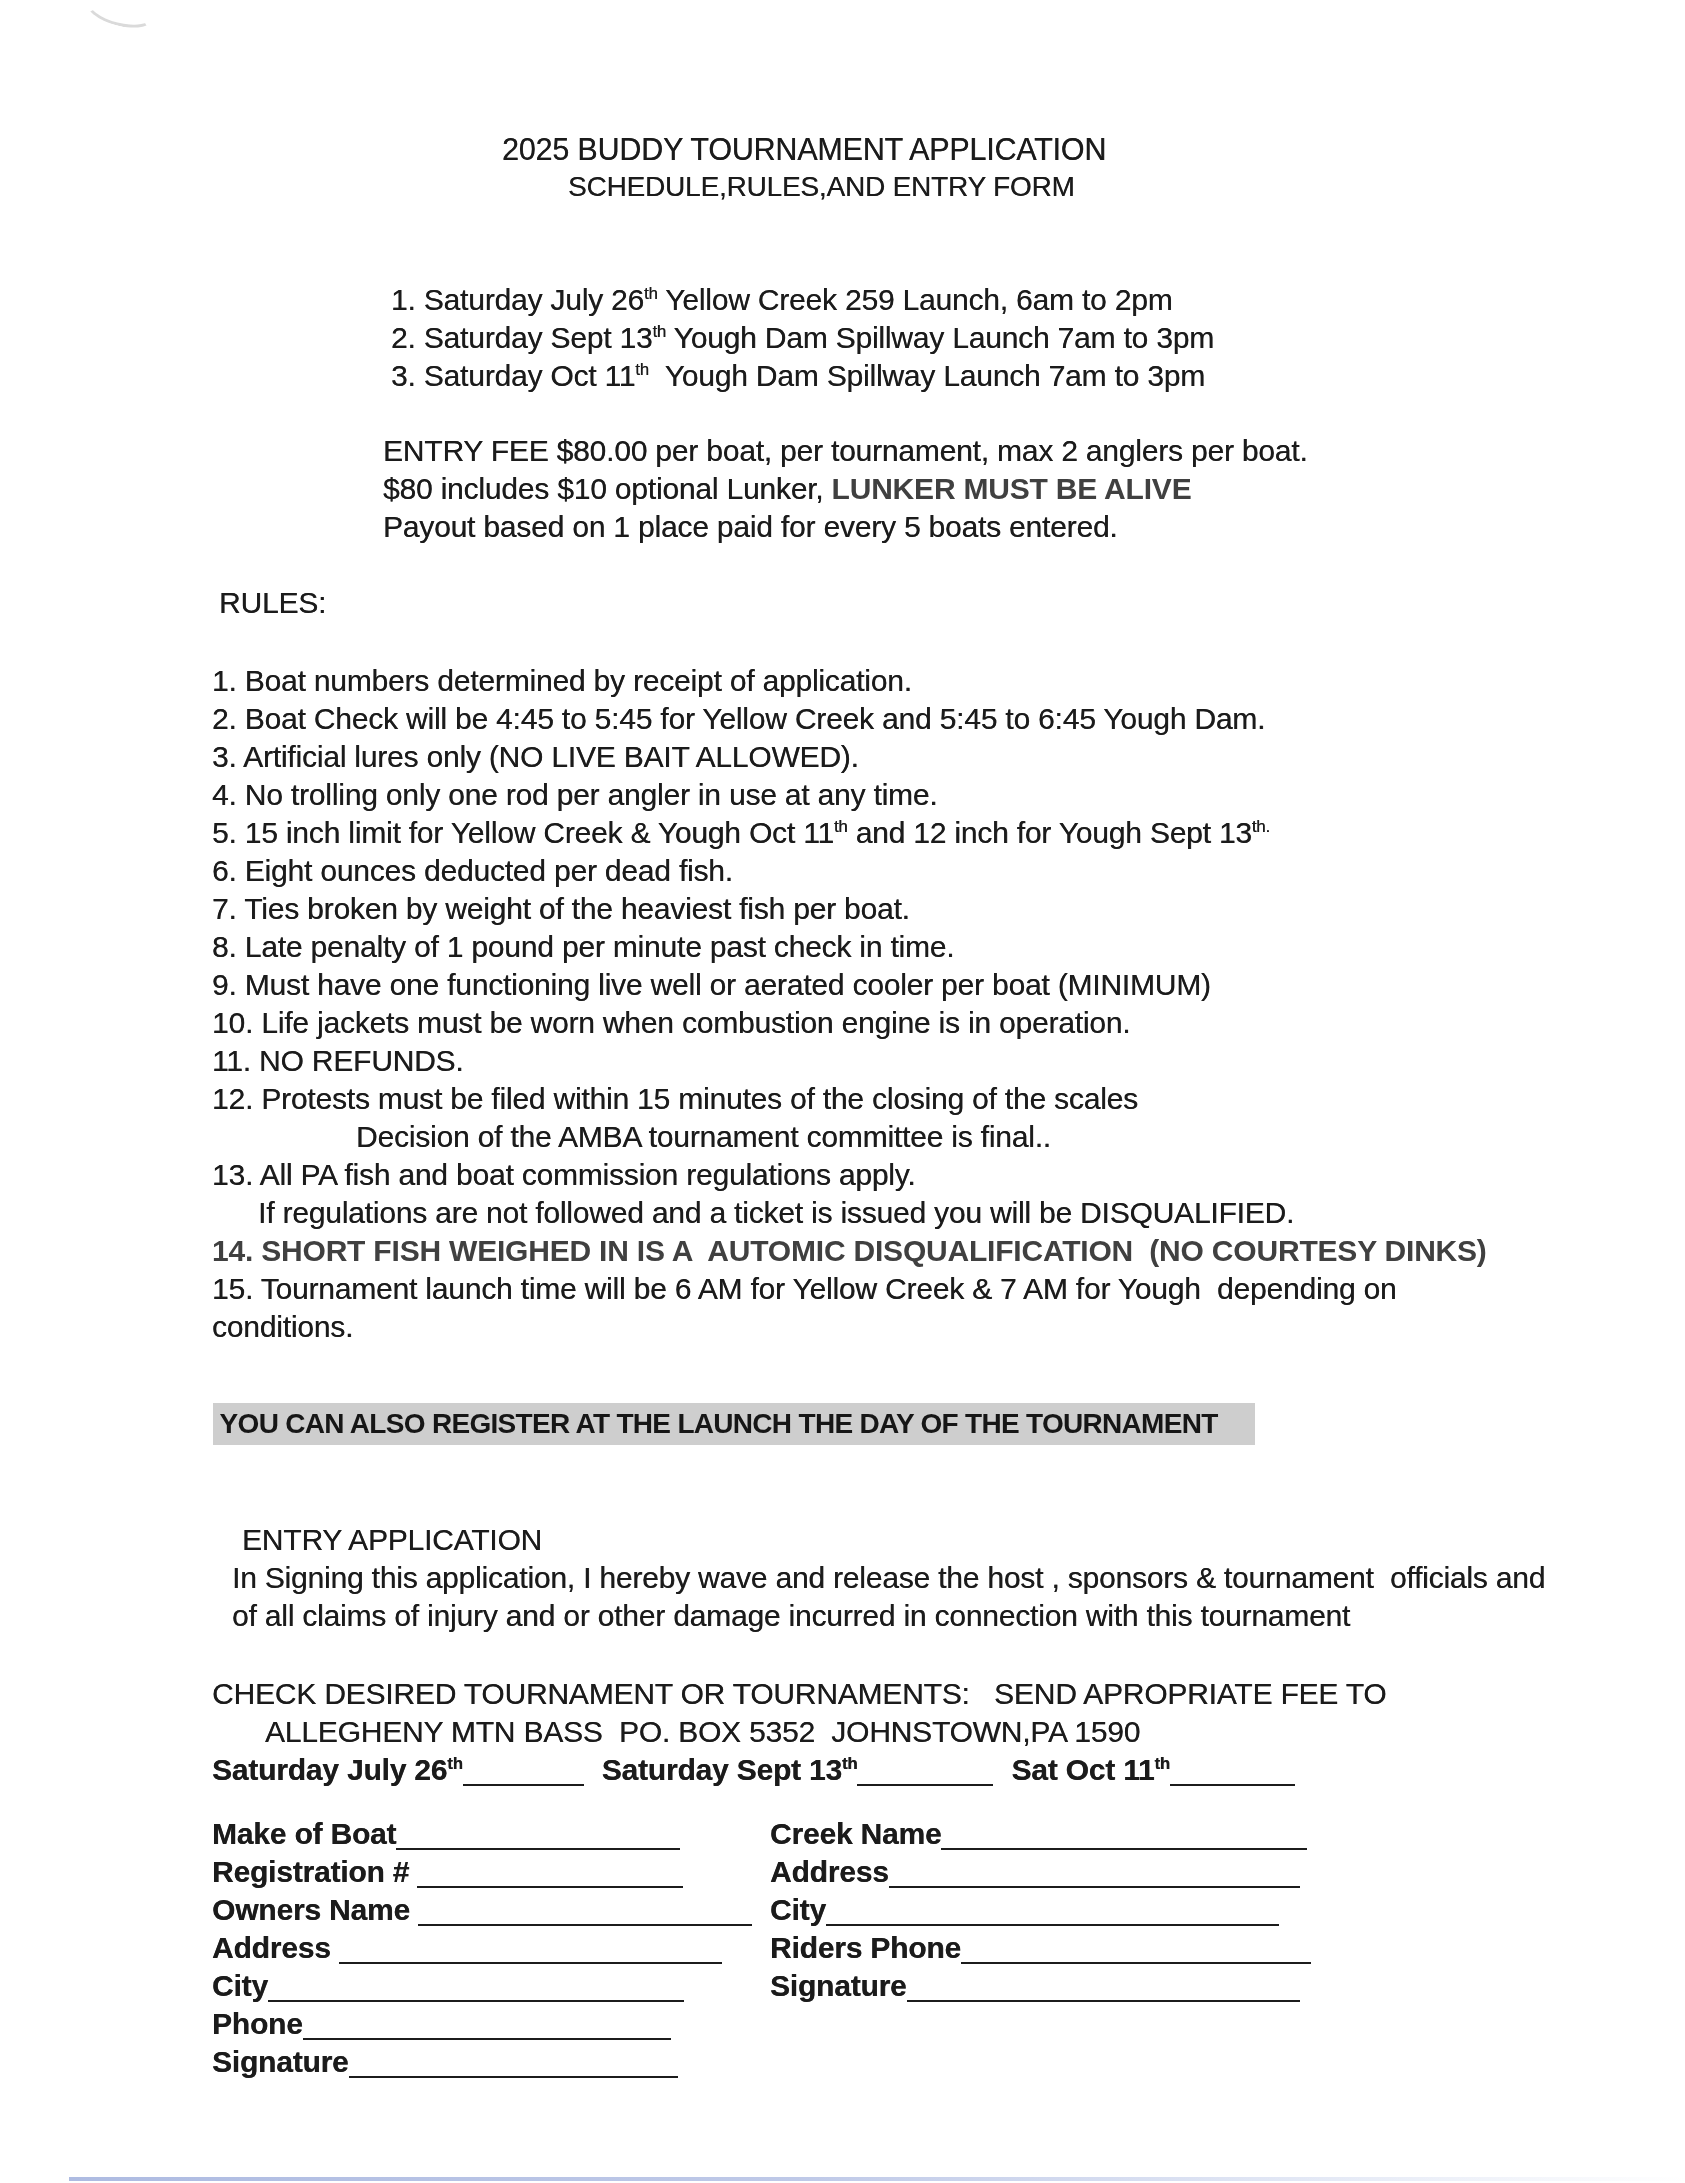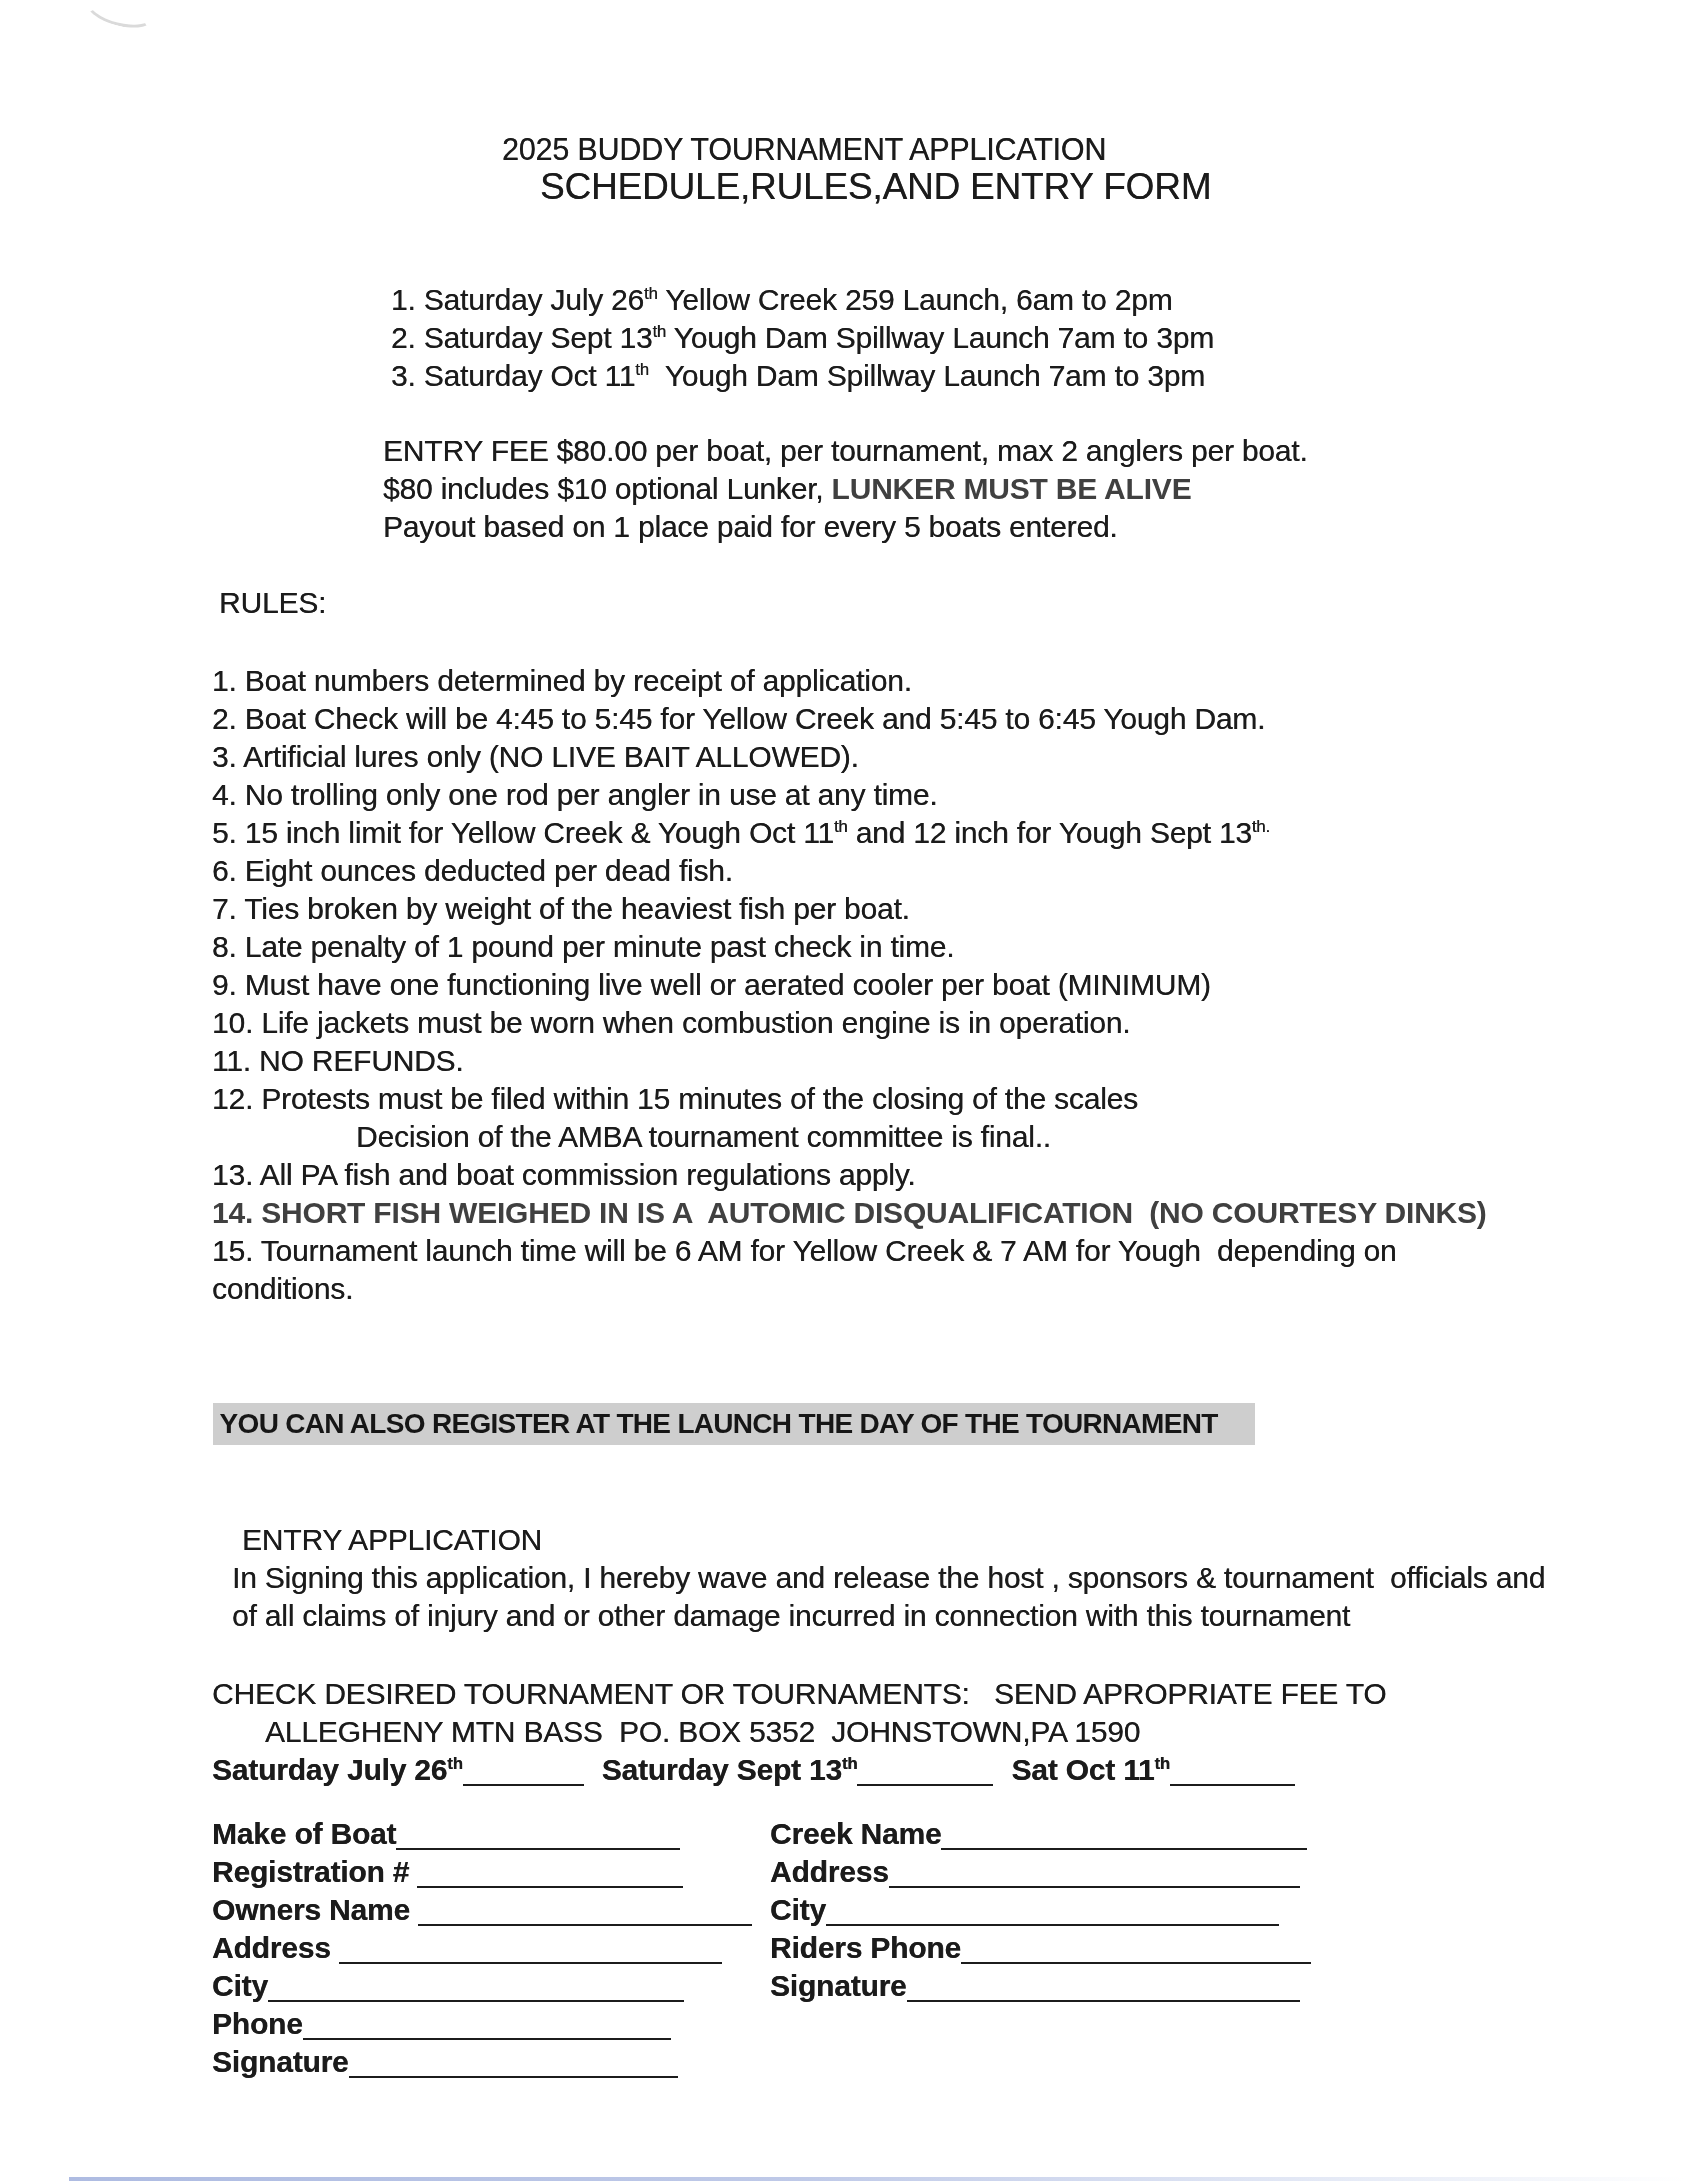--- a/index.html
+++ b/index.html
@@ -11,21 +11,21 @@
     font-size:30px;
     color:#1b1b1b;
     letter-spacing:-0.2px;
     overflow:hidden;
   }
   .txt { text-shadow:0.3px 0.3px 0.3px rgba(0,0,0,.75); }
   .line { height:38px; line-height:38px; white-space:pre; }
   sup { font-size:.56em; vertical-align:super; line-height:0; }
 
   .title1 { position:absolute; left:502px; top:130px; font-size:30.5px; }
-  .title2 { position:absolute; left:540px; top:168px; font-size:37px; }
+  .title2 { position:absolute; left:568px; top:168px; font-size:28px; }
 
   .schedule { position:absolute; left:391px; top:281px; }
   .fee      { position:absolute; left:383px; top:432px; }
   .gray     { color:#404040; font-weight:700; text-shadow:none; }
 
   .rules-heading { position:absolute; left:219px; top:584px; }
   .rules    { position:absolute; left:212px; top:662px; }
   .indent-big   { padding-left:144px; }
   .indent-small { padding-left:46px; }
 
@@ -104,20 +104,21 @@
     <div class="line txt"><span>5. 15 inch limit for Yellow Creek &amp; Yough Oct 11</span><sup>th</sup><span> and 12 inch for Yough Sept 13</span><sup>th.</sup></div>
     <div class="line txt">6. Eight ounces deducted per dead fish.</div>
     <div class="line txt">7. Ties broken by weight of the heaviest fish per boat.</div>
     <div class="line txt">8. Late penalty of 1 pound per minute past check in time.</div>
     <div class="line txt">9. Must have one functioning live well or aerated cooler per boat (MINIMUM)</div>
     <div class="line txt">10. Life jackets must be worn when combustion engine is in operation.</div>
     <div class="line txt">11. NO REFUNDS.</div>
     <div class="line txt">12. Protests must be filed within 15 minutes of the closing of the scales</div>
     <div class="line txt indent-big">Decision of the AMBA tournament committee is final..</div>
     <div class="line txt">13. All PA fish and boat commission regulations apply.</div>
+    <div class="line txt indent-small">If regulations are not followed and a ticket is issued you will be DISQUALIFIED.</div>
     <div class="line gray">14. SHORT FISH WEIGHED IN IS A  AUTOMIC DISQUALIFICATION  (NO COURTESY DINKS)</div>
     <div class="line txt">15. Tournament launch time will be 6 AM for Yellow Creek &amp; 7 AM for Yough  depending on</div>
     <div class="line txt">conditions.</div>
   </div>
 
   <div class="banner">YOU CAN ALSO REGISTER AT THE LAUNCH THE DAY OF THE TOURNAMENT</div>
 
   <div class="entry-app">
     <div class="line txt heading">ENTRY APPLICATION</div>
     <div class="line txt">In Signing this application, I hereby wave and release the host , sponsors &amp; tournament  officials and</div>

